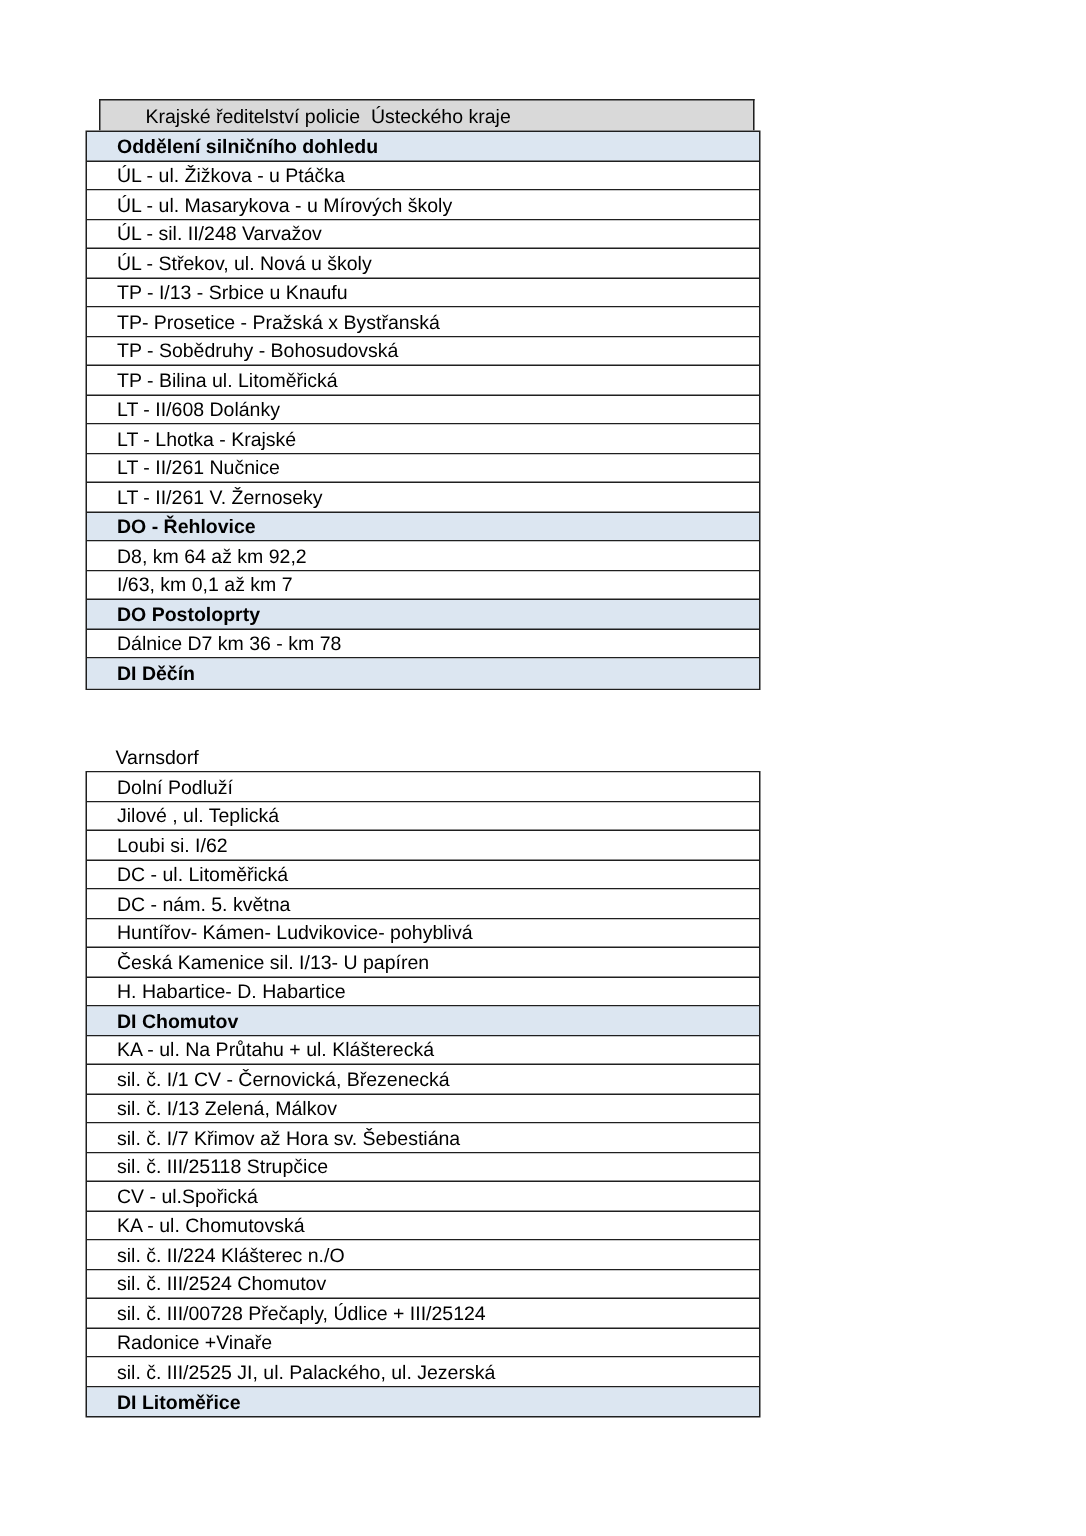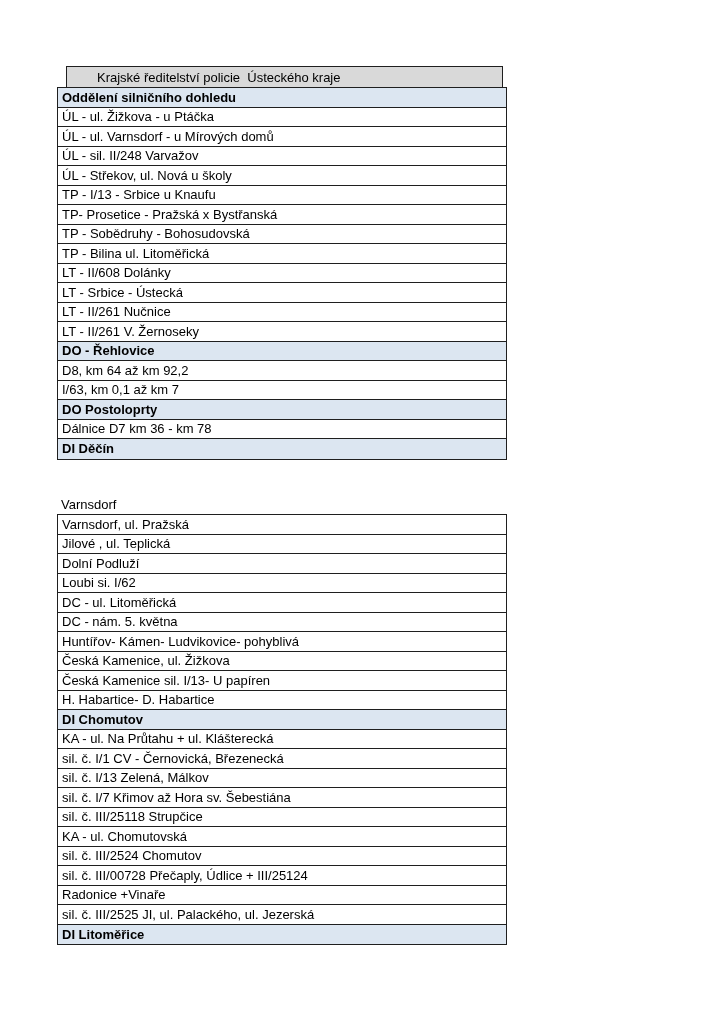--- a/index.html
+++ b/index.html
@@ -40,21 +40,21 @@
     white-space: pre;
   }
   .block {
     border: 1.5px solid var(--border);
     background: #fff;
   }
   .row {
     height: 19.5px;
     display: flex;
     align-items: center;
-    padding-left: 4px;
+    padding-left: 20px;
     font-size: 13px;
     line-height: 19px;
     white-space: pre;
     overflow: hidden;
     border-bottom: 1.2px solid var(--border);
     background: #ffffff;
   }
   .block .row:last-child { border-bottom: none; }
   .row.section {
     background: var(--section-bg);
@@ -69,59 +69,59 @@
 </head>
 <body>
 
 <div class="sheet">
   <div class="table-wrap">
     <div class="title-row">Krajské ředitelství policie  Ústeckého kraje</div>
     <div>
         <div class="block">
           <div class="row section">Oddělení silničního dohledu</div>
           <div class="row">ÚL - ul. Žižkova - u Ptáčka</div>
-          <div class="row">ÚL - ul. Varnsdorf - u Mírových domů</div>
+          <div class="row">ÚL - ul. Masarykova - u Mírových školy</div>
           <div class="row">ÚL - sil. II/248 Varvažov</div>
           <div class="row">ÚL - Střekov, ul. Nová u školy</div>
           <div class="row">TP - I/13 - Srbice u Knaufu</div>
           <div class="row">TP- Prosetice - Pražská x Bystřanská</div>
           <div class="row">TP - Sobědruhy - Bohosudovská</div>
           <div class="row">TP - Bilina ul. Litoměřická</div>
           <div class="row">LT - II/608 Dolánky</div>
-          <div class="row">LT - Srbice - Ústecká</div>
+          <div class="row">LT - Lhotka - Krajské</div>
           <div class="row">LT - II/261 Nučnice</div>
           <div class="row">LT - II/261 V. Žernoseky</div>
           <div class="row section">DO - Řehlovice</div>
           <div class="row">D8, km 64 až km 92,2</div>
           <div class="row">I/63, km 0,1 až km 7</div>
           <div class="row section">DO Postoloprty</div>
           <div class="row">Dálnice D7 km 36 - km 78</div>
           <div class="row section">DI Děčín</div>
         </div>
         <div class="plain-block">
           <div class="row">Varnsdorf</div>
         </div>
         <div class="block">
-          <div class="row">Varnsdorf, ul. Pražská</div>
+          <div class="row">Dolní Podluží</div>
           <div class="row">Jilové , ul. Teplická</div>
-          <div class="row">Dolní Podluží</div>
           <div class="row">Loubi si. I/62</div>
           <div class="row">DC - ul. Litoměřická</div>
           <div class="row">DC - nám. 5. května</div>
           <div class="row">Huntířov- Kámen- Ludvikovice- pohyblivá</div>
-          <div class="row">Česká Kamenice, ul. Žižkova</div>
           <div class="row">Česká Kamenice sil. I/13- U papíren</div>
           <div class="row">H. Habartice- D. Habartice</div>
           <div class="row section">DI Chomutov</div>
           <div class="row">KA - ul. Na Průtahu + ul. Klášterecká</div>
           <div class="row">sil. č. I/1 CV - Černovická, Březenecká</div>
           <div class="row">sil. č. I/13 Zelená, Málkov</div>
           <div class="row">sil. č. I/7 Křimov až Hora sv. Šebestiána</div>
           <div class="row">sil. č. III/25118 Strupčice</div>
+          <div class="row">CV - ul.Spořická</div>
           <div class="row">KA - ul. Chomutovská</div>
+          <div class="row">sil. č. II/224 Klášterec n./O</div>
           <div class="row">sil. č. III/2524 Chomutov</div>
           <div class="row">sil. č. III/00728 Přečaply, Údlice + III/25124</div>
           <div class="row">Radonice +Vinaře</div>
           <div class="row">sil. č. III/2525 JI, ul. Palackého, ul. Jezerská</div>
           <div class="row section">DI Litoměřice</div>
         </div>
       </div>
   </div>
 </div>
 

